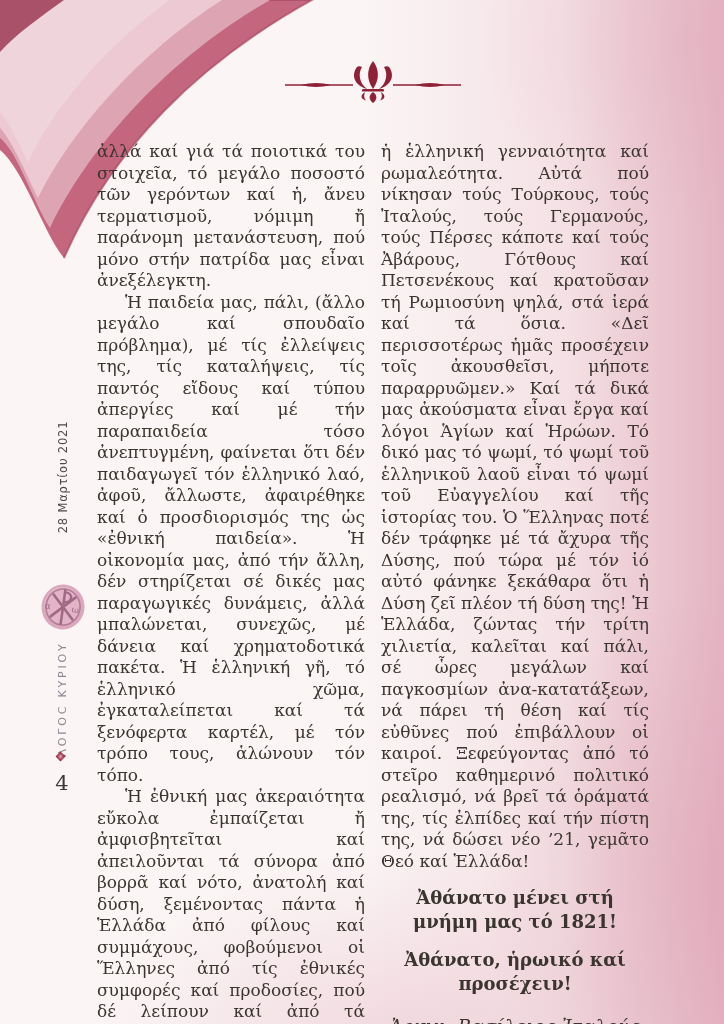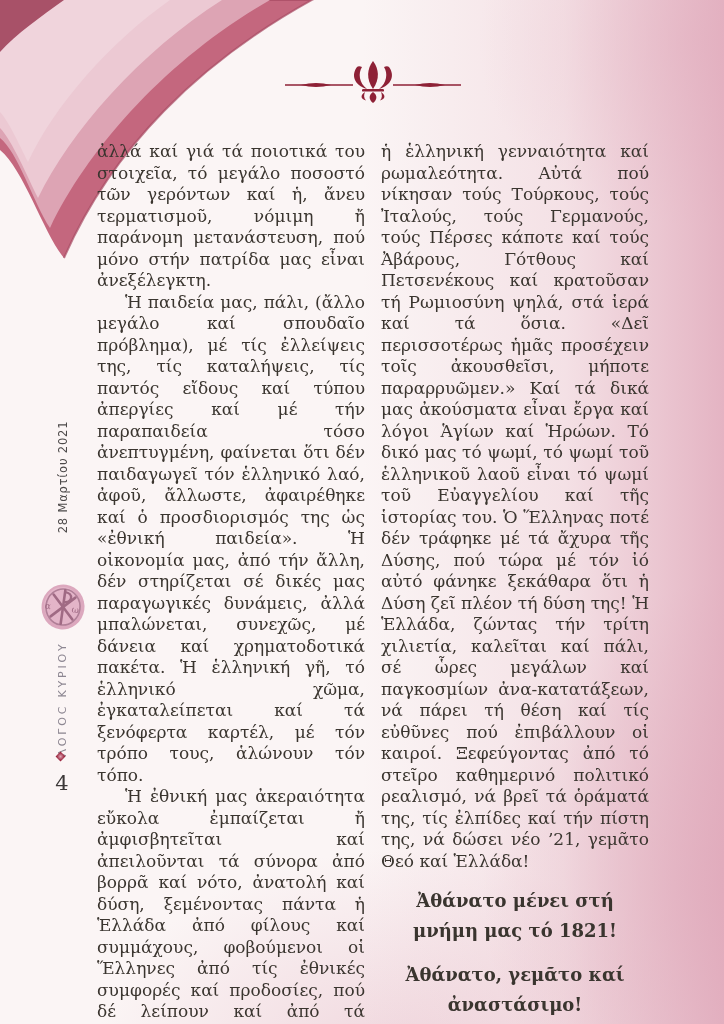--- a/index.html
+++ b/index.html
@@ -43,21 +43,21 @@
   .columns{
     position:absolute;left:97px;top:110px;width:552px;
     display:flex;gap:16px;
     color:#3a352f;
   }
   .col{width:268px;font-size:17px;line-height:21.5px;text-align:justify;}
   .col p{margin:0;text-indent:28px;}
   .col p.noindent{text-indent:0;margin-top:31px;}
   .emph{
     font-weight:bold;text-align:center;text-indent:0 !important;
-    font-size:18px;line-height:30px;margin-top:14px !important;
+    font-size:18px;line-height:24px;margin-top:14px !important;
     padding:0 4px;
   }
   .signature{
     font-style:italic;text-align:center;text-indent:0 !important;
     font-size:18px;margin-top:20px !important;letter-spacing:0.5px;
   }
 </style>
 </head>
 <body>
 
@@ -112,18 +112,18 @@
   <div class="columns">
     <div class="col">
       <p class="noindent">ἀλλά καί γιά τά ποιοτικά του στοιχεῖα, τό μεγάλο ποσοστό τῶν γερόντων καί ἡ, ἄνευ τερματισμοῦ, νόμιμη ἤ παράνομη μετανάστευση, πού μόνο στήν πατρίδα μας εἶναι ἀνεξέλεγκτη.</p>
       <p>Ἡ παιδεία μας, πάλι, (ἄλλο μεγάλο καί σπουδαῖο πρόβλημα), μέ τίς ἐλλείψεις της, τίς καταλήψεις, τίς παντός εἴδους καί τύπου ἀπεργίες καί μέ τήν παραπαιδεία τόσο ἀνεπτυγμένη, φαίνεται ὅτι δέν παιδαγωγεῖ τόν ἑλληνικό λαό, ἀφοῦ, ἄλλωστε, ἀφαιρέθηκε καί ὁ προσδιορισμός της ὡς «ἐθνική παιδεία». Ἡ οἰκονομία μας, ἀπό τήν ἄλλη, δέν στηρίζεται σέ δικές μας παραγωγικές δυνάμεις, ἀλλά μπαλώνεται, συνεχῶς, μέ δάνεια καί χρηματοδοτικά πακέτα. Ἡ ἑλληνική γῆ, τό ἑλληνικό χῶμα, ἐγκαταλείπεται καί τά ξενόφερτα καρτέλ, μέ τόν τρόπο τους, ἁλώνουν τόν τόπο.</p>
       <p>Ἡ ἐθνική μας ἀκεραιότητα εὔκολα ἐμπαίζεται ἤ ἀμφισβητεῖται καί ἀπειλοῦνται τά σύνορα ἀπό βορρᾶ καί νότο, ἀνατολή καί δύση, ξεμένοντας πάντα ἡ Ἑλλάδα ἀπό φίλους καί συμμάχους, φοβούμενοι οἱ Ἕλληνες ἀπό τίς ἐθνικές συμφορές καί προδοσίες, πού δέ λείπουν καί ἀπό τά πρόσφατα διπλωματικά τραπέζια. Καί ἀναρωτιόμαστε, τί ἀπέγινε ἐκείνη ἡ ζωτικότητα καί τό σφρῖγος τοῦ ’21; Τί δέν προσέξαμε; Γιατί χάσαμε τά ἴχνη τῶν ἡρώων μας;</p>
 
     </div>
     <div class="col">
       <p class="noindent">ἡ ἑλληνική γενναιότητα καί ρωμαλεότητα. Αὐτά πού νίκησαν τούς Τούρκους, τούς Ἰταλούς, τούς Γερμανούς, τούς Πέρσες κάποτε καί τούς Ἀβάρους, Γότθους καί Πετσενέκους καί κρατοῦσαν τή Ρωμιοσύνη ψηλά, στά ἱερά καί τά ὅσια. «Δεῖ περισσοτέρως ἡμᾶς προσέχειν τοῖς ἀκουσθεῖσι, μήποτε παραρρυῶμεν.» Καί τά δικά μας ἀκούσματα εἶναι ἔργα καί λόγοι Ἁγίων καί Ἡρώων. Τό δικό μας τό ψωμί, τό ψωμί τοῦ ἑλληνικοῦ λαοῦ εἶναι τό ψωμί τοῦ Εὐαγγελίου καί τῆς ἱστορίας του. Ὁ Ἕλληνας ποτέ δέν τράφηκε μέ τά ἄχυρα τῆς Δύσης, πού τώρα μέ τόν ἰό αὐτό φάνηκε ξεκάθαρα ὅτι ἡ Δύση ζεῖ πλέον τή δύση της! Ἡ Ἑλλάδα, ζώντας τήν τρίτη χιλιετία, καλεῖται καί πάλι, σέ ὧρες μεγάλων καί παγκοσμίων ἀνα-κατατάξεων, νά πάρει τή θέση καί τίς εὐθῦνες πού ἐπιβάλλουν οἱ καιροί. Ξεφεύγοντας ἀπό τό στεῖρο καθημερινό πολιτικό ρεαλισμό, νά βρεῖ τά ὁράματά της, τίς ἐλπίδες καί τήν πίστη της, νά δώσει νέο ’21, γεμᾶτο Θεό καί Ἑλλάδα!</p>
       <p class="emph">Ἀθάνατο μένει στή μνήμη μας τό 1821!</p>
-      <p class="emph">Ἀθάνατο, γεμᾶτο καί ἀναστάσιμο!</p>
+      <p class="emph">Ἀθάνατο, ἡρωικό καί προσέχειν!</p>
       <p class="signature">Ἀρχιμ. Βασίλειος Ἰταλούς</p>
     </div>
   </div>
 
 </div>
 
 </body></html>

